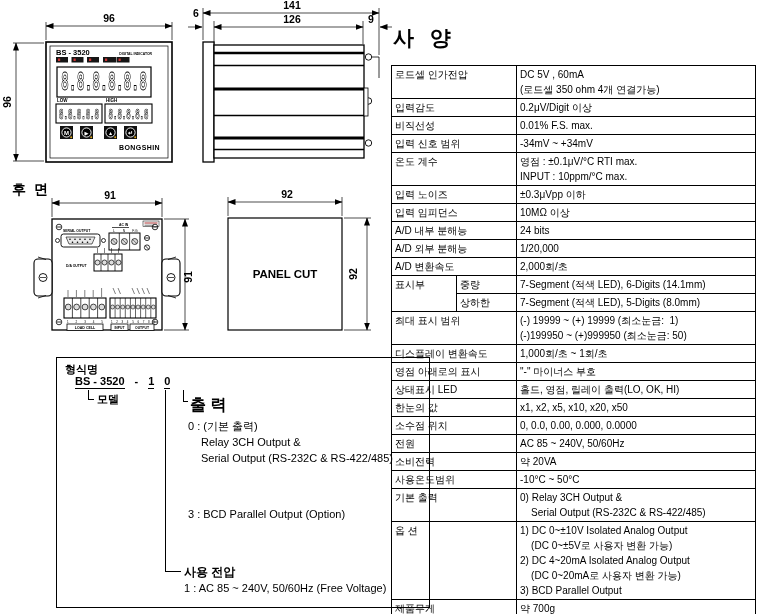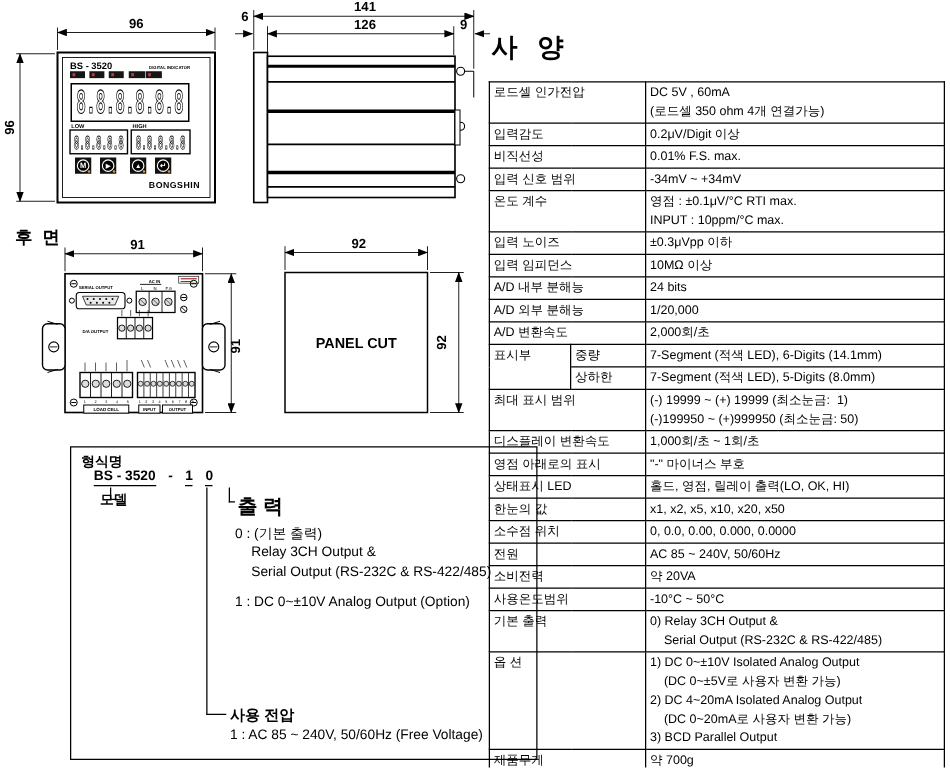--- a/index.html
+++ b/index.html
@@ -536,24 +536,24 @@
     <span class="uline">BS - 3520</span><span>-</span><span class="uline">1</span><span class="uline">0</span>
   </div>
 
   <div class="cline" style="left:31px;top:32px;width:1px;height:10px"></div>
   <div class="cline" style="left:31px;top:41px;width:6px;height:1px"></div>
   <div class="cline" style="left:126px;top:32px;width:1px;height:12px"></div>
   <div class="cline" style="left:126px;top:43px;width:5px;height:1px"></div>
   <div class="cline" style="left:108px;top:32px;width:1px;height:182px"></div>
   <div class="cline" style="left:108px;top:213px;width:16px;height:1px"></div>
 
-  <div class="mc bold" style="left:23px;top:34px">모델</div>
+  <div class="mc bold" style="left:40px;top:34px">모델</div>
   <div class="mc bold" style="left:133px;top:37px;font-size:16px">출 력</div>
 
   <div class="mc" style="left:131px;top:61px">0 : (기본 출력)</div>
   <div class="mc" style="left:144px;top:78px">Relay 3CH Output  &amp;</div>
   <div class="mc" style="left:144px;top:94px">Serial Output (RS-232C &amp; RS-422/485)</div>
-  <div class="mc" style="left:131px;top:118px">1 : DC 0~±10V Analog Output (Option)</div>
+  <div class="mc" style="left:131px;top:150px">3 : BCD Parallel Output (Option)</div>
 
 
   <div class="mc bold" style="left:127px;top:206px;font-size:12px">사용 전압</div>
   <div class="mc" style="left:127px;top:224px">1 : AC 85 ~ 240V, 50/60Hz (Free Voltage)</div>
 </div>
 
 </body></html>

